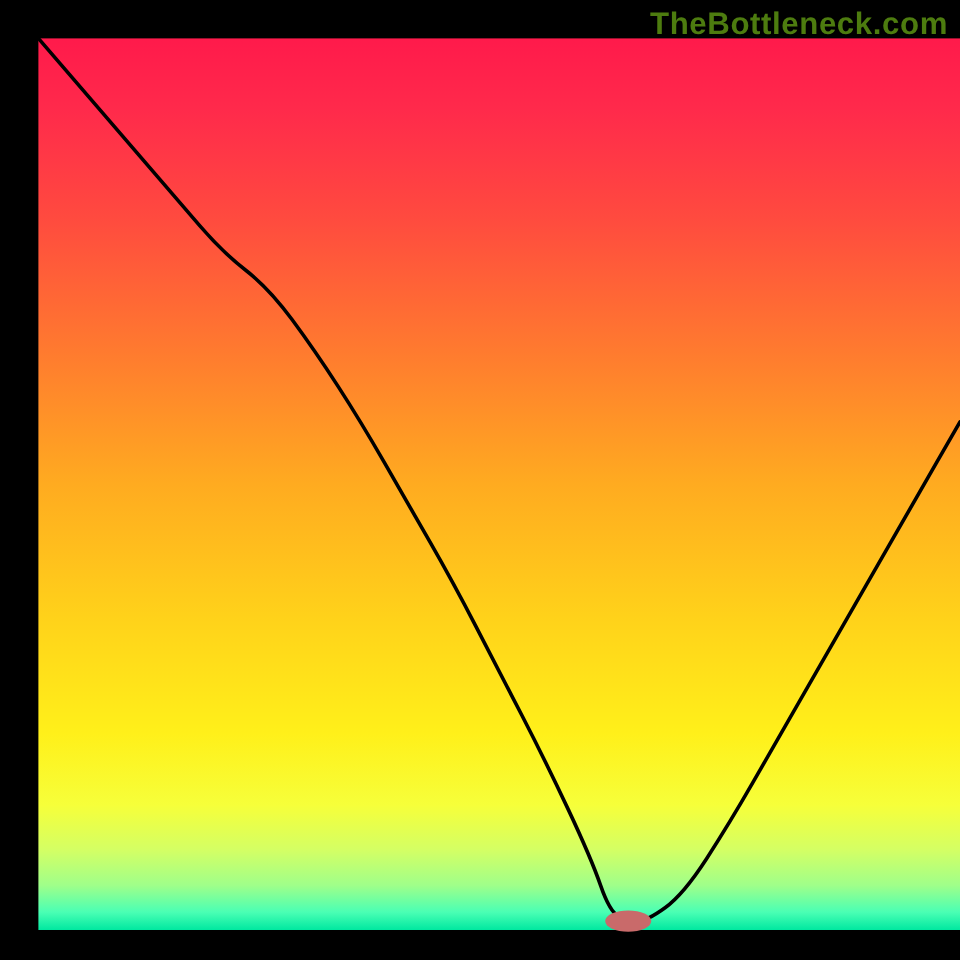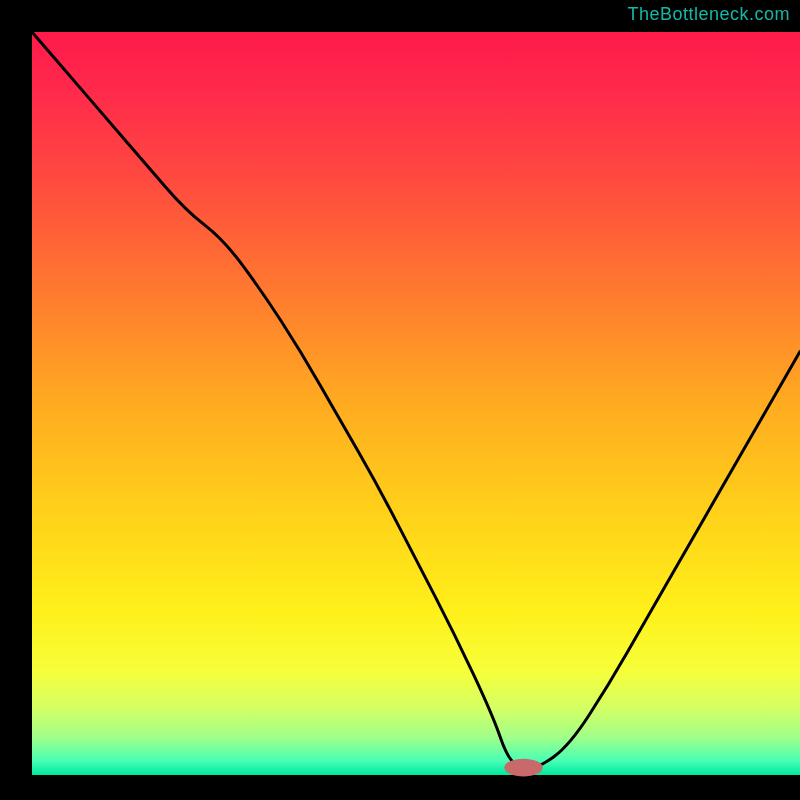--- a/index.html
+++ b/index.html
@@ -16,23 +16,23 @@
     height: 800px;
   }
   svg {
     display: block;
   }
   .watermark {
     position: absolute;
     top: 4px;
     right: 10px;
     font-family: Arial, Helvetica, sans-serif;
-    font-size: 18px;
-    font-weight: 400;
-    color: #14b8a6;
+    font-size: 26px;
+    font-weight: 700;
+    color: #4d7c0f;
     letter-spacing: 0.5px;
   }
 </style>
 </head>
 <body>
 
 <div class="chart-container">
   <svg id="chart-svg" width="800" height="800" viewBox="0 0 800 800">
     <defs>
       <linearGradient id="bg-grad" x1="0" y1="0" x2="0" y2="1">

